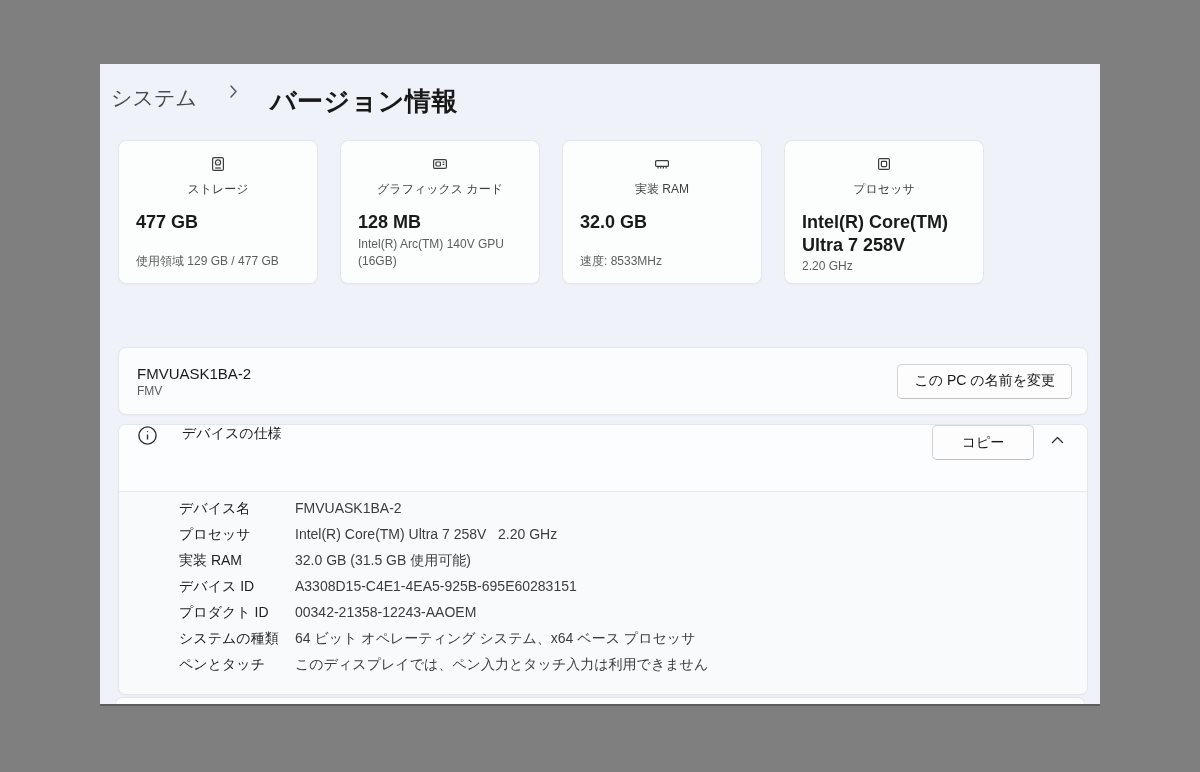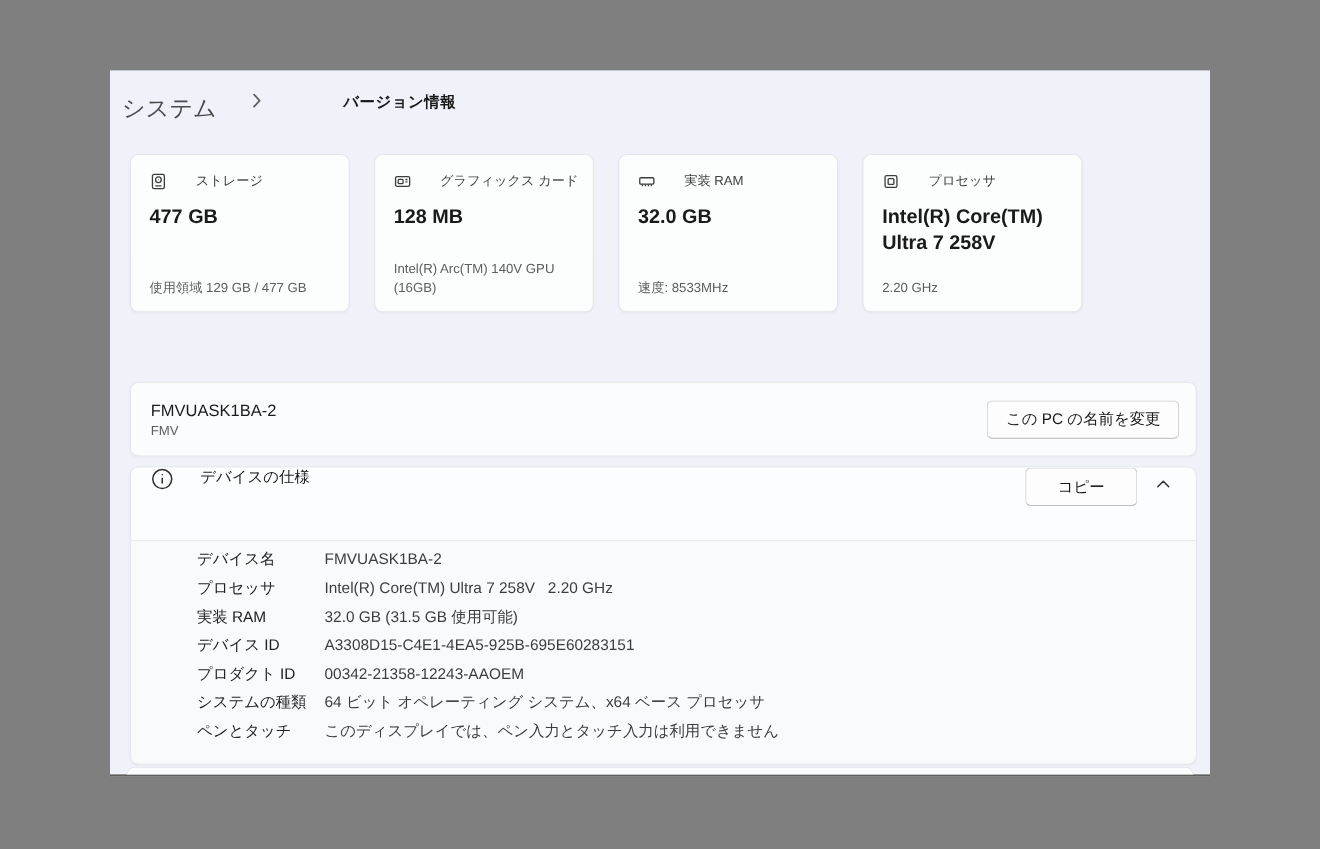--- a/index.html
+++ b/index.html
@@ -17,37 +17,37 @@
     border-bottom:2px solid #5e5e5e;
     overflow:hidden;
   }
   
   .breadcrumb {
     position:absolute; left:11px; top:20px;
     display:flex; align-items:flex-start; gap:32px;
   }
   .crumb-parent { font-size:21px; color:#4b4b4b; cursor:pointer; }
   .crumb-sep { display:flex; align-items:center; color:#5f5f5f; }
-  .crumb-current { font-size:14px; font-weight:700; color:#191919; letter-spacing:.5px;margin-left:42px; }
+  .crumb-current { font-size:26px; font-weight:700; color:#191919; letter-spacing:.5px; }
 
   
   .cards-row {
     position:absolute; left:18px; top:76px;
     display:flex; gap:22px;
   }
   .card {
     width:200px; height:144px;
     background:#fcfdfd;
     border:1px solid #e3e6ea;
     border-radius:8px;
     padding:15px 17px 13px 17px;
     display:flex; flex-direction:column;
     box-shadow:0 1px 2px rgba(0,0,0,.03);
   }
-  .card-head { display:flex; align-items:center; gap:26px; }
+  .card-head { display:flex; align-items:center; gap:9px;flex-direction:column; }
   .card-icon { display:flex; align-items:center; color:#3c3c3c; }
   .card-label { font-size:12px; color:#3e3e3e; white-space:nowrap; }
   .card-value { margin-top:13px; font-size:18px; font-weight:700; color:#1a1a1a; line-height:1.3; }
   .card-detail { margin-top:auto; font-size:12px; color:#5d5d5d; line-height:1.4; }
 
   
   .row-card {
     position:absolute; left:18px; width:970px;
     background:#fbfcfd;
     border:1px solid #e3e6ea;

